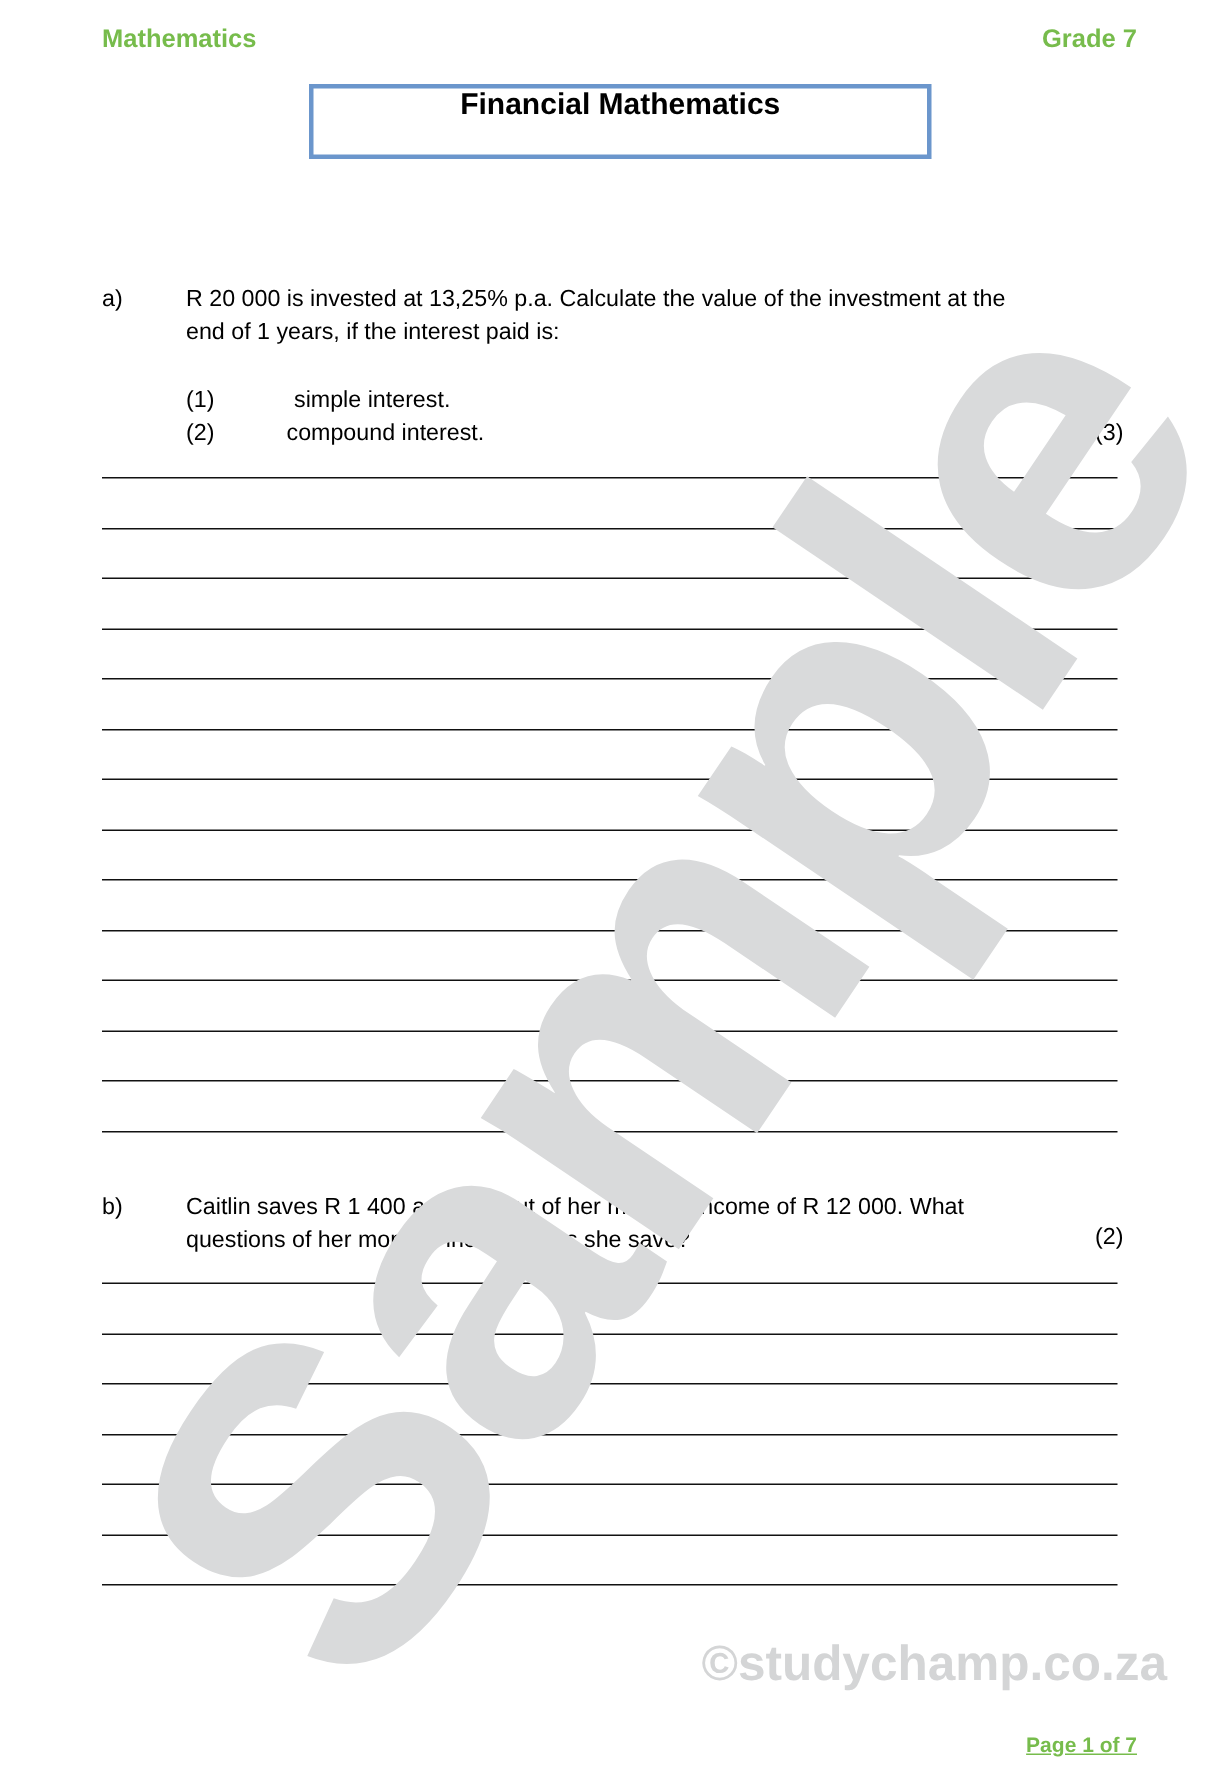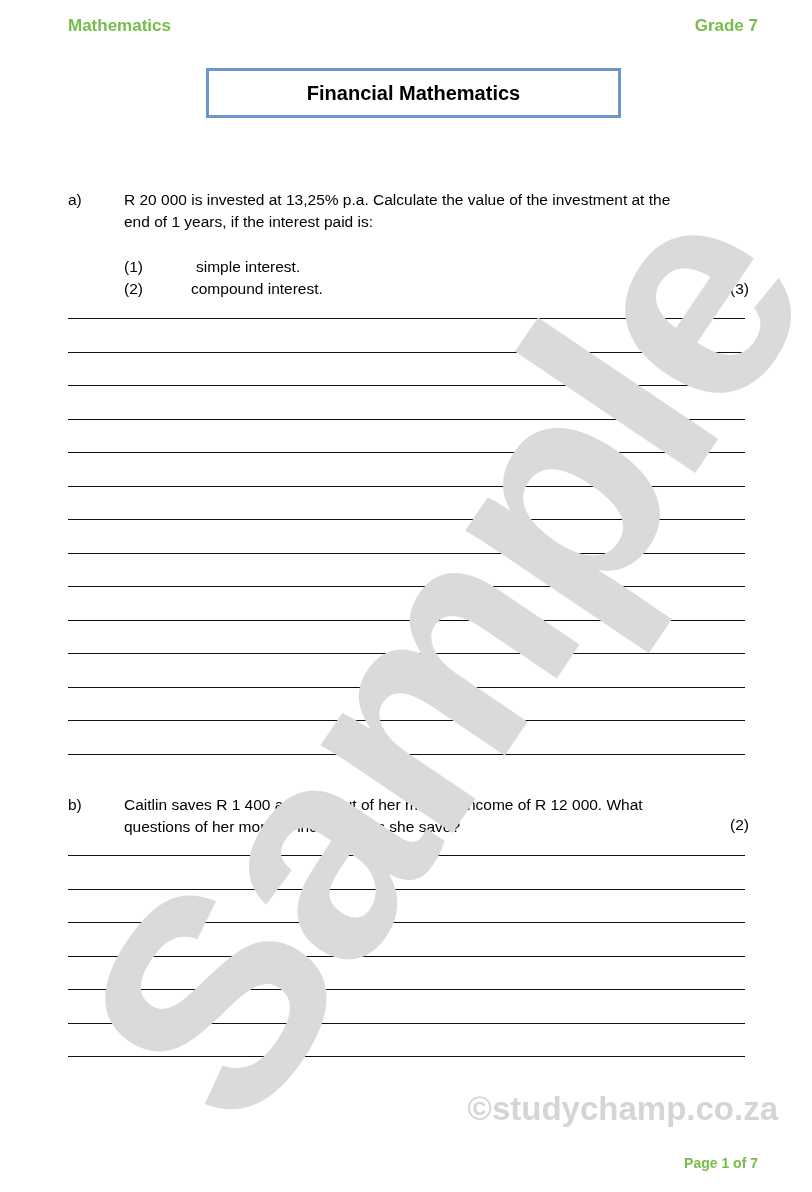--- a/index.html
+++ b/index.html
@@ -5,23 +5,23 @@
     html, body { margin: 0; padding: 0; }
     body {
       width: 812px; height: 1192px; background: #ffffff;
       position: relative; overflow: hidden;
       font-family: "Liberation Sans", sans-serif; color: #000;
     }
     .hdr { position: absolute; top: 16px; font-size: 17px; font-weight: bold; color: #77bc4c; font-family: "Liberation Sans", sans-serif; }
     .hdr-left { left: 68px; }
     .hdr-right { right: 54px; }
     .title-box {
-      position: absolute; left: 206px; top: 68px; width: 409px; height: 44px;
+      position: absolute; left: 206px; top: 56px; width: 409px; height: 44px;
       border: 3px solid #6b96cc; box-sizing: content-box;
-      display: flex; align-items: center; justify-content: center;
+      display: flex; justify-content: center;
     }
     .title-box span { font-size: 20px; font-weight: bold; font-family: "Liberation Sans", sans-serif; }
     .instr { position: absolute; left: 68px; top: 146px; font-size: 15.5px; font-weight: bold; }
     .q { position: absolute; font-size: 15.5px; line-height: 22px; }
     .qlabel { position: absolute; left: 68px; }
     .qtext { position: absolute; left: 124px; width: 620px; }
     .sub { position: absolute; font-size: 15.5px; }
     .marks { position: absolute; right: 63px; font-size: 15.5px; }
     .rule {
       position: absolute; left: 68px; width: 677px; height: 0;
@@ -34,21 +34,21 @@
       transform: rotate(-56deg); transform-origin: center center;
       white-space: nowrap; letter-spacing: -8px; z-index: 5; pointer-events: none;
       width: 900px; text-align: center; line-height: 1;
     }
     .site-mark {
       position: absolute; right: 34px; top: 1090px;
       font-size: 33px; font-weight: bold; color: #d4d5d6;
       font-family: "Liberation Sans", sans-serif; z-index: 5;
     }
     .footer-left { position: absolute; left: 68px; top: 1151px; font-size: 13px; }
-    .footer-right { position: absolute; right: 54px; top: 1155px; font-size: 14px; font-weight: bold; color: #77bc4c; }
+    .footer-right { position: absolute; right: 54px; top: 1155px; font-size: 14px; font-weight: bold; color: #77bc4c; text-decoration: underline; }
     .content { position: absolute; inset: 0; z-index: 1; }
   </style>
 </head>
 <body>
 
 <div class="content">
 
   <div class="hdr hdr-left">Mathematics</div>
   <div class="hdr hdr-right">Grade 7</div>
 

